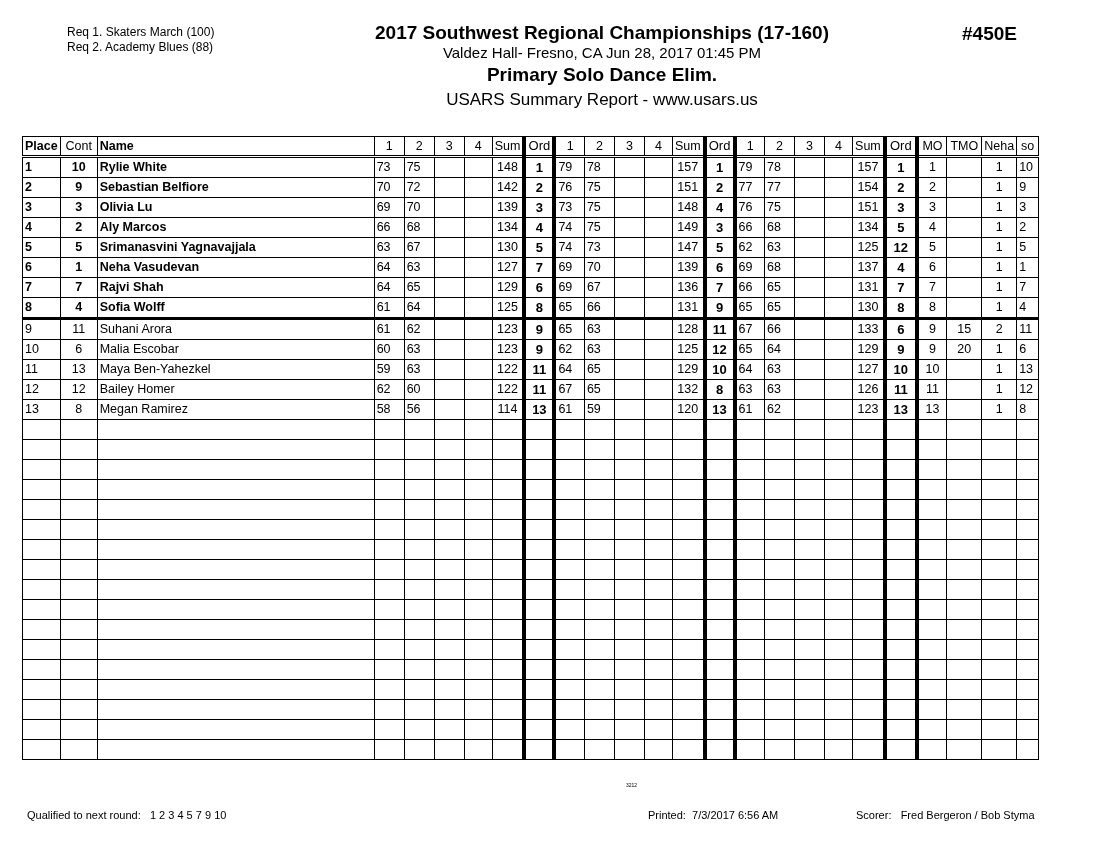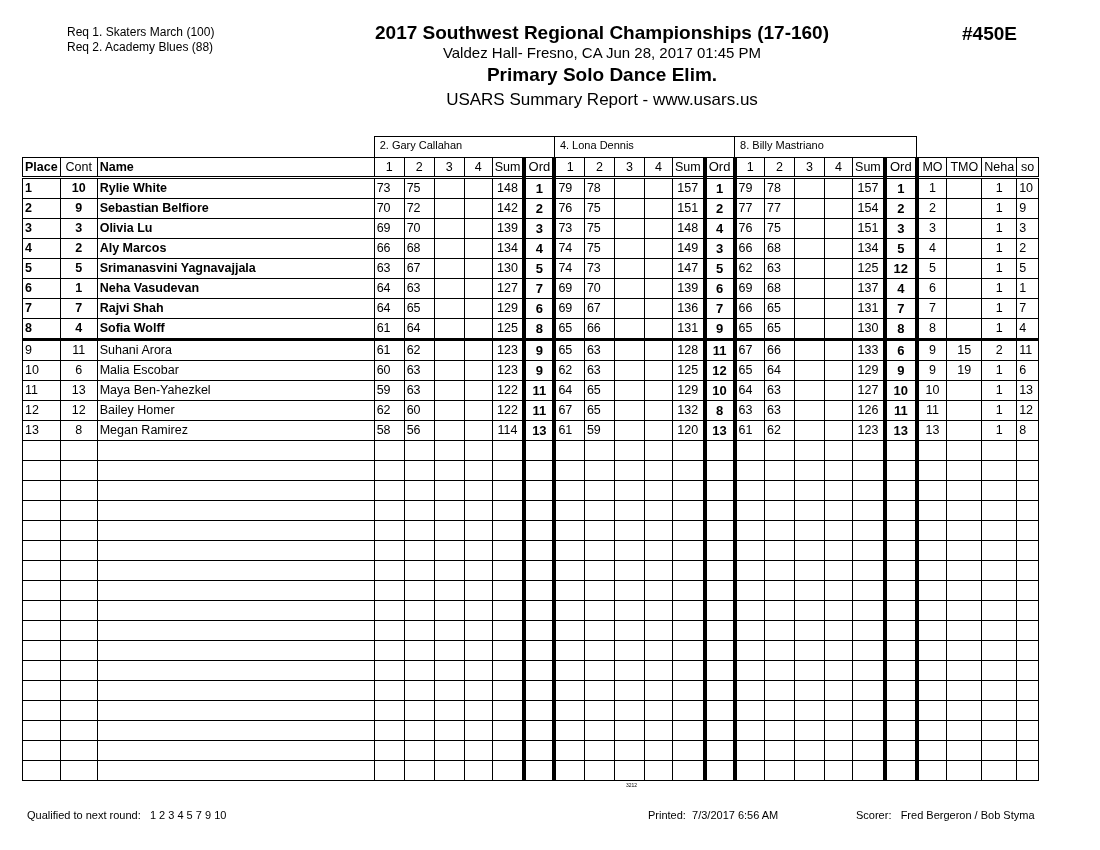--- a/index.html
+++ b/index.html
@@ -62,27 +62,20 @@
       <col style="width:30px">
       <col style="width:28px">
       <col style="width:32px">
       <col style="width:32px">
     <col style="width:30px">
       <col style="width:35px">
       <col style="width:31px">
       <col style="width:22px">
   </colgroup>
   <tbody>
-      <tr class="judgerow">
-    <td class="blank" colspan="3"></td>
-    <td colspan="6">2.  Gary Callahan</td>
-    <td colspan="6">4.  Lona Dennis</td>
-    <td colspan="6">8.  Billy Mastriano</td>
-    <td class="blank" colspan="4"></td>
-  </tr>
   <tr class="colhead" id="colhead">
     <td class="lft">Place</td>
     <td>Cont</td>
     <td class="lft">Name</td>
   <td>1</td>
         <td>2</td>
         <td>3</td>
         <td>4</td>
         <td>Sum</td>
         <td class="ord" style="font-weight: normal;">Ord</td>
@@ -364,21 +357,21 @@
         <td class="l"></td>
         <td class="r">125</td>
         <td class="ord">12</td>
         <td class="l">65</td>
         <td class="l">64</td>
         <td class="l"></td>
         <td class="l"></td>
         <td class="r">129</td>
         <td class="ord">9</td>
         <td class="c">9</td>
-        <td class="c">19</td>
+        <td class="c">20</td>
         <td class="r">1</td>
         <td class="l">6</td>
       </tr>
       <tr>
         <td class="l place">11</td>
         <td class="c cont">13</td>
         <td class="l name">Maya Ben-Yahezkel</td>
         <td class="l">59</td>
         <td class="l">63</td>
         <td class="l"></td>

